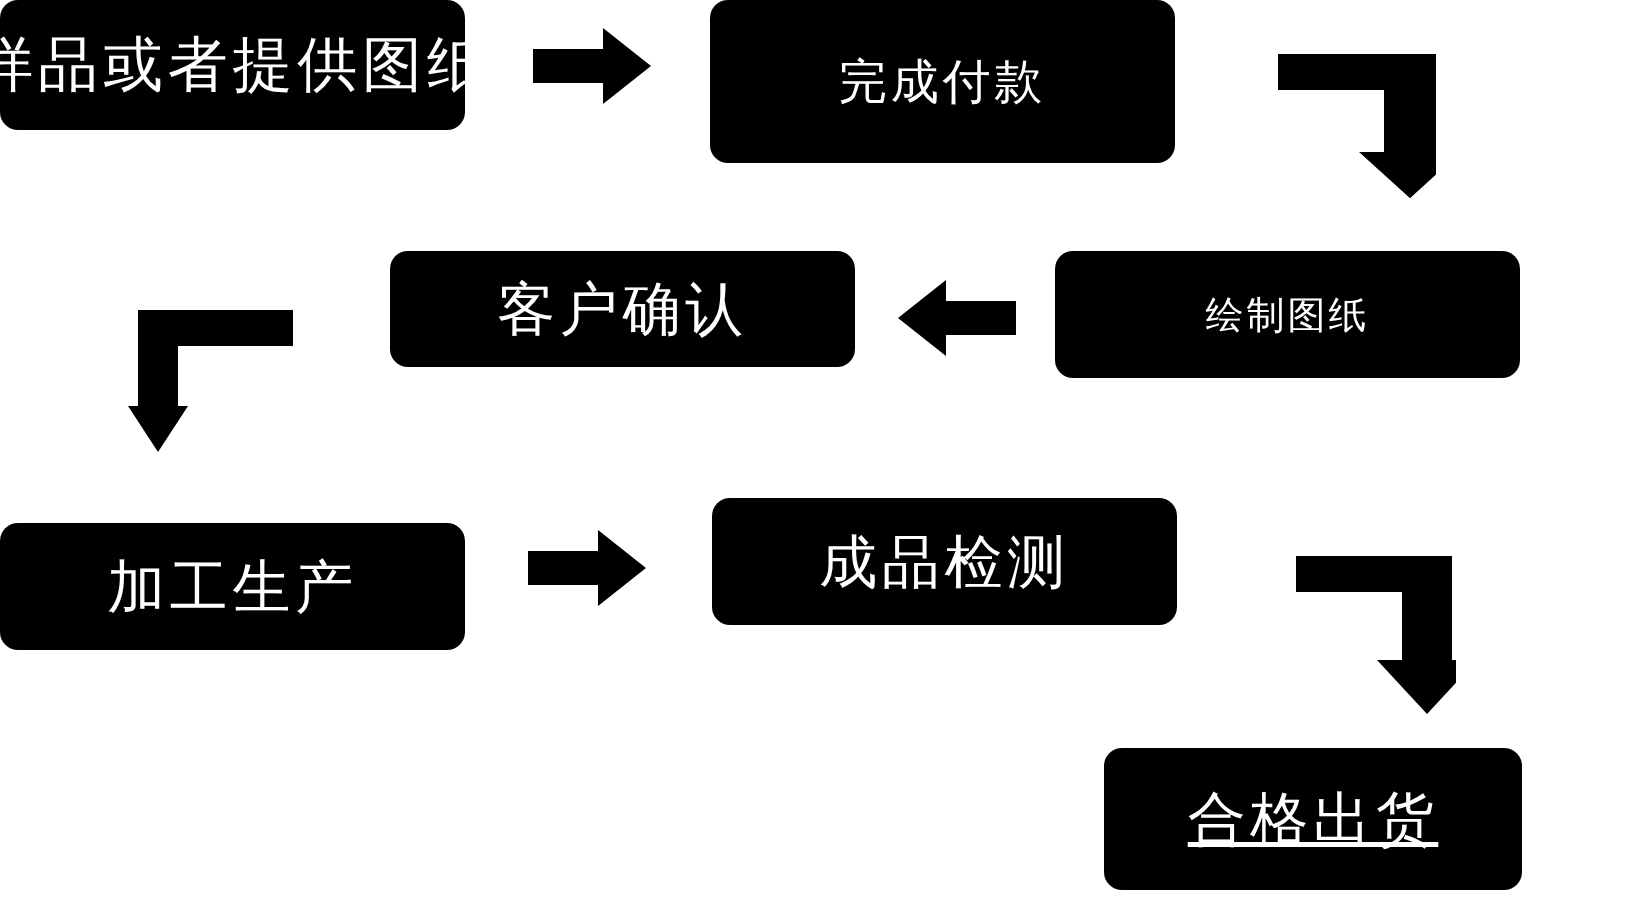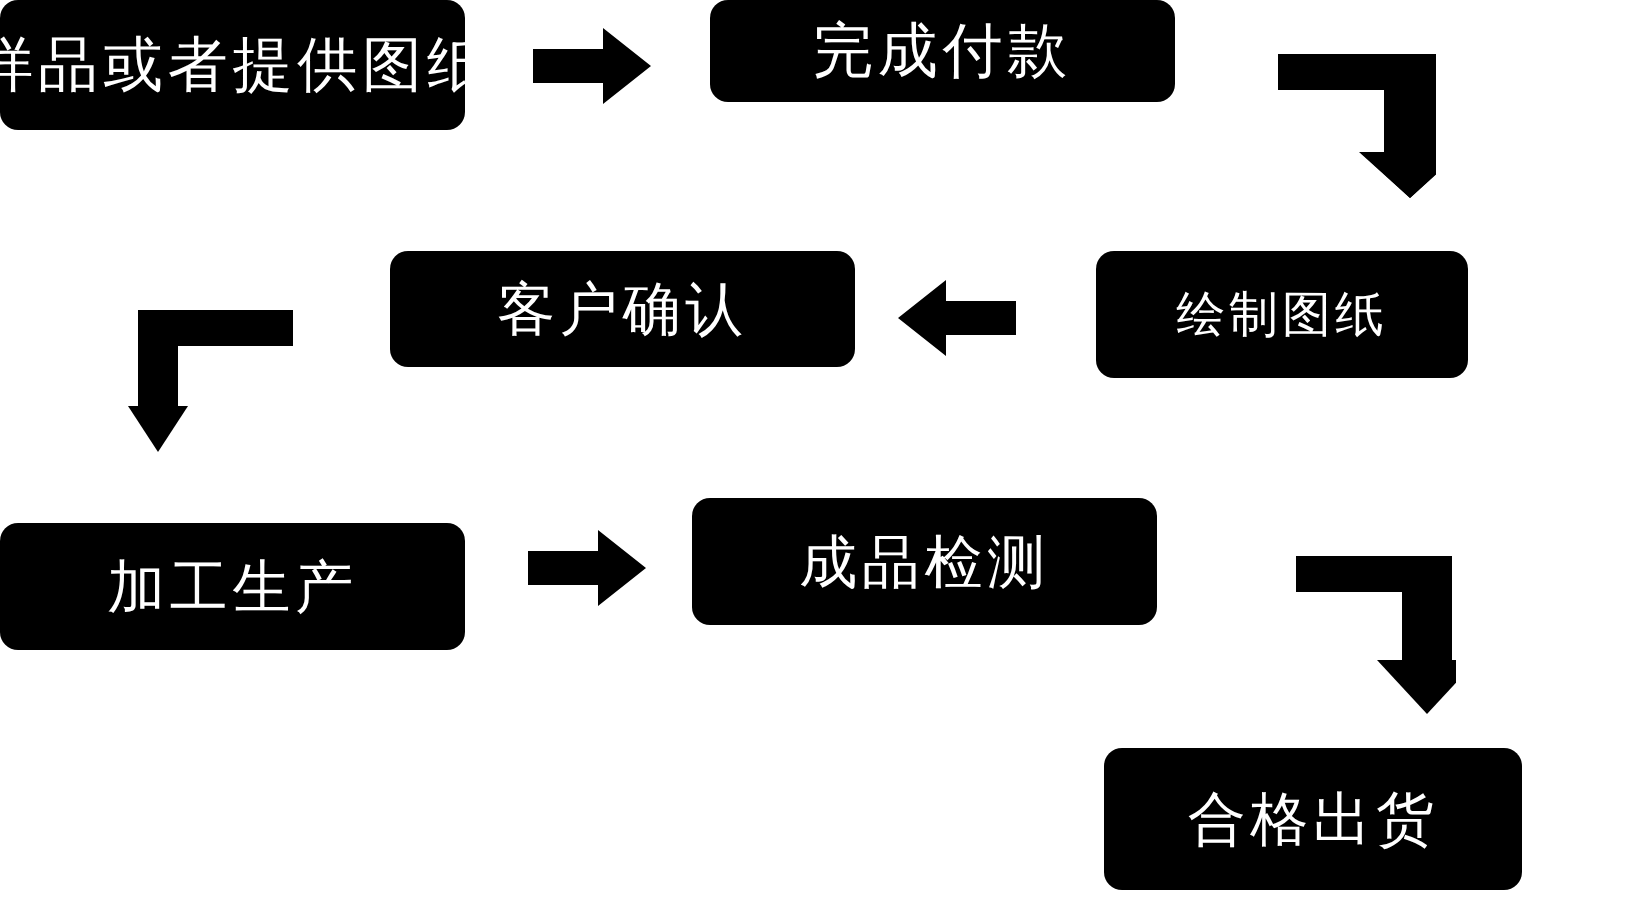--- a/index.html
+++ b/index.html
@@ -39,26 +39,26 @@
   .arrow {
     position: absolute;
   }
   .arrow svg {
     display: block;
     width: 100%;
     height: 100%;
   }
   
   #node-sample      { left: 0px;    top: 0px;   width: 465px; height: 130px; font-size: 60px; border-radius: 18px; }
-  #node-payment     { left: 710px;  top: 0px;   width: 465px; height: 102px; font-size: 60px; border-radius: 18px; }
+  #node-payment     { left: 710px;  top: 0px;   width: 465px; height: 163px; font-size: 48px; border-radius: 18px; }
   #node-confirm     { left: 390px;  top: 251px; width: 465px; height: 116px; font-size: 58px; border-radius: 18px; }
-  #node-drawing     { left: 1055px; top: 251px; width: 372px; height: 127px; font-size: 49px; border-radius: 18px; margin-left: 41px; }
+  #node-drawing     { left: 1055px; top: 251px; width: 465px; height: 127px; font-size: 38px; border-radius: 18px; }
   #node-production  { left: 0px;    top: 523px; width: 465px; height: 127px; font-size: 58px; border-radius: 18px; }
-  #node-inspection  { left: 692px;  top: 498px; width: 465px; height: 127px; font-size: 58px; border-radius: 18px; }
-  #node-shipment    { left: 1104px; top: 748px; width: 418px; height: 142px; font-size: 58px; border-radius: 18px; }
+  #node-inspection  { left: 712px;  top: 498px; width: 465px; height: 127px; font-size: 58px; border-radius: 18px; }
+  #node-shipment    { left: 1104px; top: 748px; width: 418px; height: 142px; font-size: 58px; border-radius: 18px; text-decoration: underline; }
   
   #arrow-sample-to-payment       { left: 533px;  top: 28px;  width: 118px; height: 76px; }
   #arrow-payment-to-drawing      { left: 1226px; top: 40px;  width: 210px; height: 158px; }
   #arrow-drawing-to-confirm      { left: 898px;  top: 280px; width: 118px; height: 76px; }
   #arrow-confirm-to-production   { left: 128px;  top: 294px; width: 165px; height: 158px; }
   #arrow-production-to-inspect   { left: 528px;  top: 530px; width: 118px; height: 76px; }
   #arrow-inspect-to-shipment     { left: 1246px; top: 542px; width: 210px; height: 172px; }
 </style>
 </head>
 <body>

